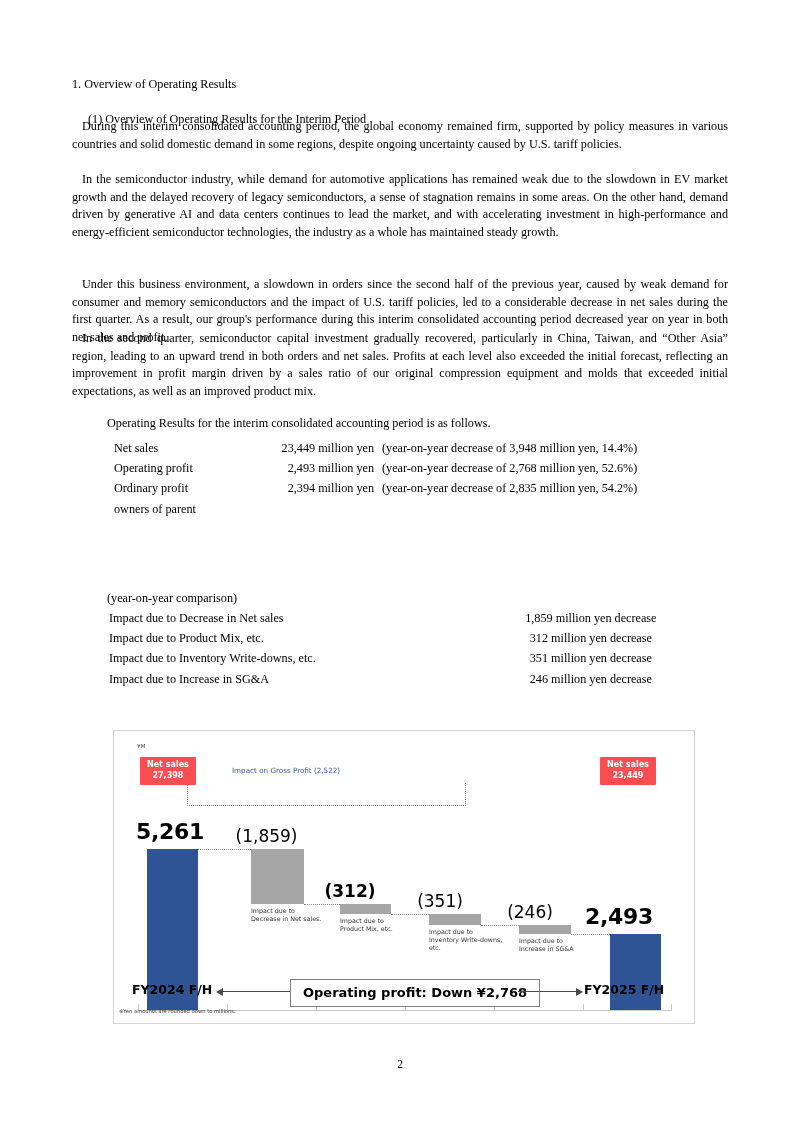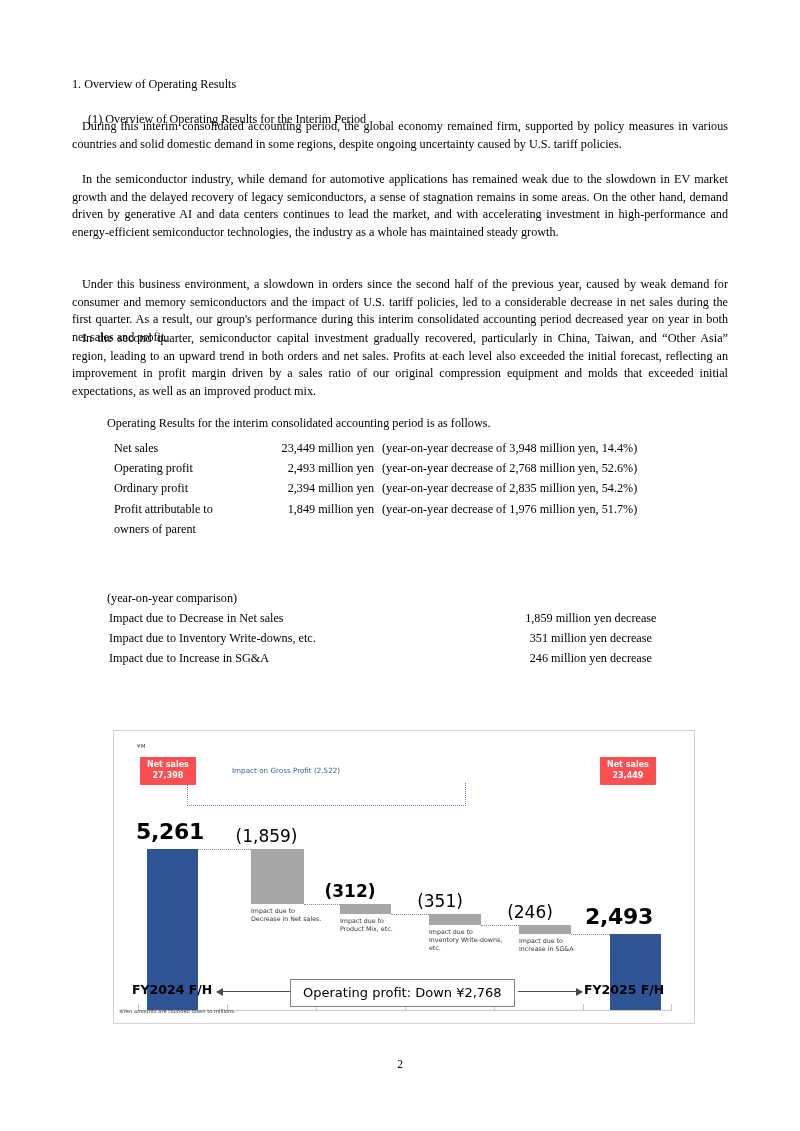--- a/index.html
+++ b/index.html
@@ -98,21 +98,21 @@
   .fy {
     position:absolute; font-size:12.5px; font-weight:bold; color:#000;
     white-space:nowrap;
   }
   .fy-left { left:18px; top:251px; }
   .fy-right { left:470px; top:251px; }
 
   .callout {
     position:absolute; left:176px; top:248px;
     border:1.4px solid #7f7f7f; background:#fff;
-    font-size:13px; font-weight:normal; color:#000;
+    font-size:13px; font-weight:bold; color:#000;
     padding:5px 12px 6px; white-space:nowrap;
   }
   .arrow-line { position:absolute; height:0; border-top:1.2px solid #4a4a4a; }
   .arrow-head { position:absolute; width:0; height:0; }
   .arrow-left-head {
     border-top:4px solid transparent; border-bottom:4px solid transparent;
     border-right:7px solid #4a4a4a;
   }
   .arrow-right-head {
     border-top:4px solid transparent; border-bottom:4px solid transparent;
@@ -149,42 +149,41 @@
       <td class="rt-label">Operating profit</td>
       <td class="rt-value">2,493 million yen</td>
       <td class="rt-note">(year-on-year decrease of 2,768 million yen, 52.6%)</td>
     </tr>
     <tr>
       <td class="rt-label">Ordinary profit</td>
       <td class="rt-value">2,394 million yen</td>
       <td class="rt-note">(year-on-year decrease of 2,835 million yen, 54.2%)</td>
     </tr>
     <tr>
-      <td class="rt-label">Profit attributable to</td>
-      <td class="rt-value">1,849 million yen</td>
-      <td class="rt-note">(year-on-year decrease of 1,976 million yen, 51.7%)</td>
-    </tr>
-    <tr>
       <td class="rt-label rt-cont">owners of parent</td>
       <td class="rt-value"></td>
       <td class="rt-note"></td>
     </tr>
   </tbody>
     </table>
 
   <div class="factors-lead">
     <br>
     <span>(year-on-year comparison)</span>
   </div>
 
   <table class="factors-table">
     <tbody>
         <tr>
       <td>Impact due to Decrease in Net sales</td>
       <td class="ft-amount">1,859 million yen decrease</td>
+    </tr>
+    <tr>
+      <td>Impact due to Product Mix, etc.</td>
+      <td class="ft-amount">312 million yen decrease</td>
     </tr>
     <tr>
       <td>Impact due to Inventory Write-downs, etc.</td>
       <td class="ft-amount">351 million yen decrease</td>
     </tr>
     <tr>
       <td>Impact due to Increase in SG&amp;A</td>
       <td class="ft-amount">246 million yen decrease</td>
     </tr>
   </tbody>

